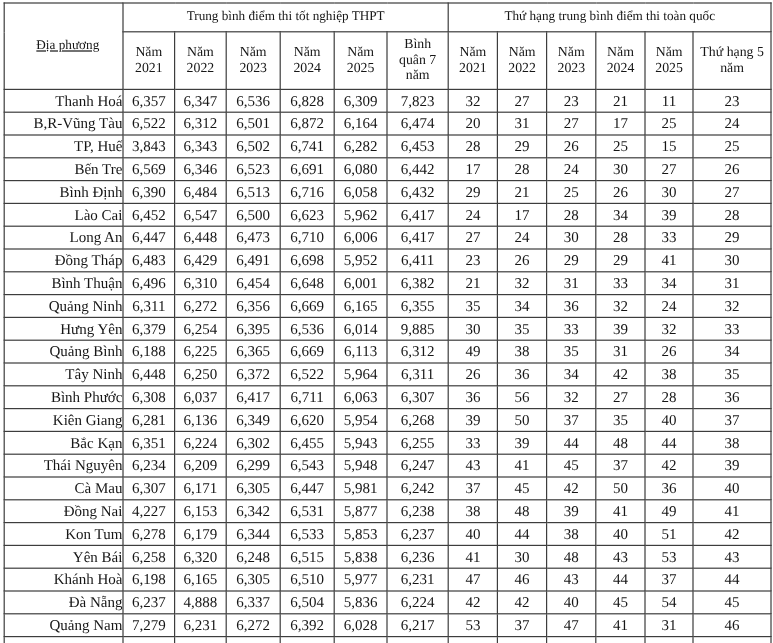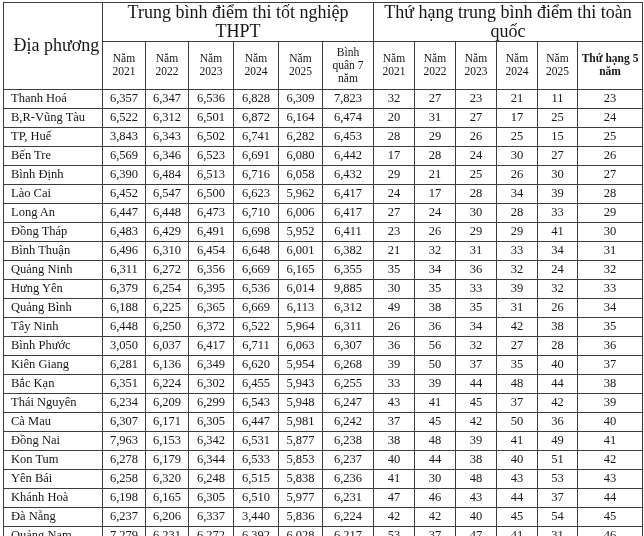--- a/index.html
+++ b/index.html
@@ -26,51 +26,51 @@
   }
   table.score-table th,
   table.score-table td {
     border: 1px solid #3d3d3d;
     padding: 0;
     overflow: hidden;
     font-weight: normal;
   }
   thead tr.group-row th {
     height: 23px;
-    font-size: 18px;
+    font-size: 11px;
     text-align: center;
     vertical-align: middle;
     line-height: 1.05;
   }
   thead tr.year-row th {
     height: 47px;
     font-size: 11.5px;
     text-align: center;
     vertical-align: middle;
     line-height: 1.12;
     padding: 0 3px;
   }
   thead th.corner {
     font-size: 12.5px;
     text-align: left;
     vertical-align: middle;
     padding-left: 7px;
+    text-decoration: underline;
   }
   thead th.rank-avg {
     padding: 0 9px;
-    font-weight: bold;
   }
   tbody td {
     height: 18px;
     font-size: 12.5px;
     vertical-align: middle;
     white-space: nowrap;
   }
   tbody td.prov {
-    text-align: left;
+    text-align: right;
     padding-left: 7px;
   }
   tbody td.num {
     text-align: center;
   }
 </style>
 </head>
 <body>
 
 <div class="page">
@@ -302,21 +302,21 @@
           <td class="num">6,311</td>
           <td class="num">26</td>
           <td class="num">36</td>
           <td class="num">34</td>
           <td class="num">42</td>
           <td class="num">38</td>
           <td class="num">35</td>
         </tr>
         <tr>
           <td class="prov">Bình Phước</td>
-          <td class="num">3,050</td>
+          <td class="num">6,308</td>
           <td class="num">6,037</td>
           <td class="num">6,417</td>
           <td class="num">6,711</td>
           <td class="num">6,063</td>
           <td class="num">6,307</td>
           <td class="num">36</td>
           <td class="num">56</td>
           <td class="num">32</td>
           <td class="num">27</td>
           <td class="num">28</td>
@@ -377,21 +377,21 @@
           <td class="num">6,242</td>
           <td class="num">37</td>
           <td class="num">45</td>
           <td class="num">42</td>
           <td class="num">50</td>
           <td class="num">36</td>
           <td class="num">40</td>
         </tr>
         <tr>
           <td class="prov">Đồng Nai</td>
-          <td class="num">7,963</td>
+          <td class="num">4,227</td>
           <td class="num">6,153</td>
           <td class="num">6,342</td>
           <td class="num">6,531</td>
           <td class="num">5,877</td>
           <td class="num">6,238</td>
           <td class="num">38</td>
           <td class="num">48</td>
           <td class="num">39</td>
           <td class="num">41</td>
           <td class="num">49</td>
@@ -438,23 +438,23 @@
           <td class="num">47</td>
           <td class="num">46</td>
           <td class="num">43</td>
           <td class="num">44</td>
           <td class="num">37</td>
           <td class="num">44</td>
         </tr>
         <tr>
           <td class="prov">Đà Nẵng</td>
           <td class="num">6,237</td>
-          <td class="num">6,206</td>
+          <td class="num">4,888</td>
           <td class="num">6,337</td>
-          <td class="num">3,440</td>
+          <td class="num">6,504</td>
           <td class="num">5,836</td>
           <td class="num">6,224</td>
           <td class="num">42</td>
           <td class="num">42</td>
           <td class="num">40</td>
           <td class="num">45</td>
           <td class="num">54</td>
           <td class="num">45</td>
         </tr>
         <tr>

